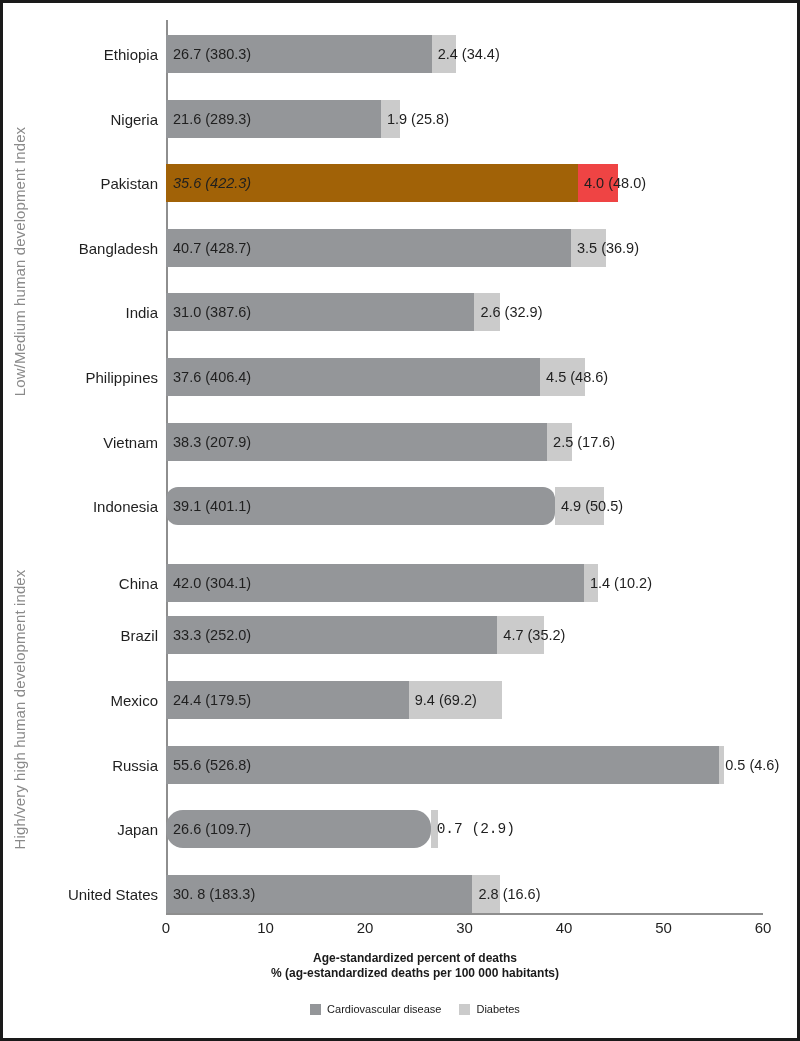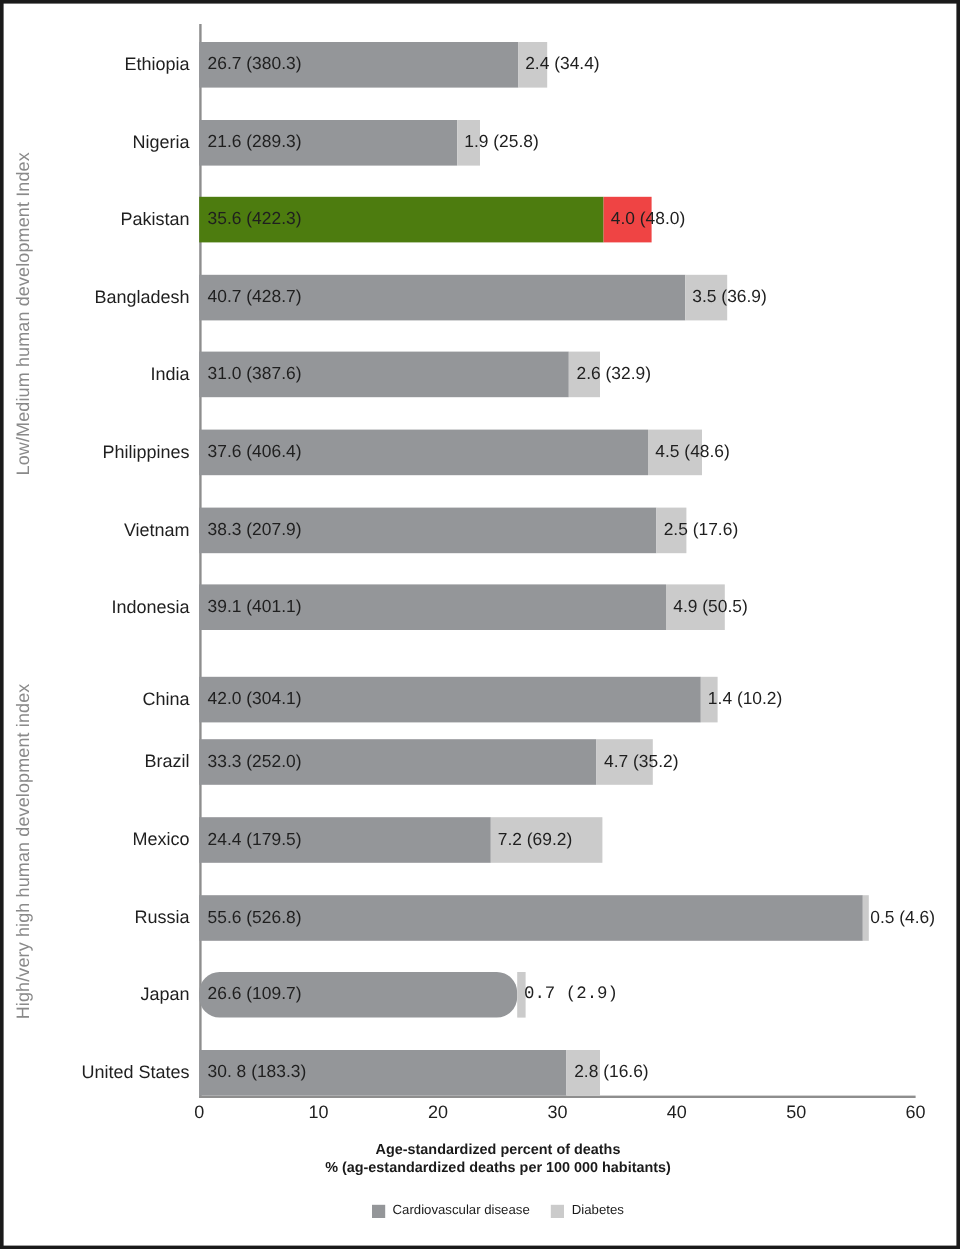--- a/index.html
+++ b/index.html
@@ -186,21 +186,21 @@
               <span class="seg-label">21.6 (289.3)</span>
             </div>
             <div class="seg diab" style="width: 18.905px; background: rgb(203, 203, 203);">
               <span class="seg-label">1.9 (25.8)</span>
             </div>
           </div>
         </div>
         <div class="row" style="top: 144.2px;">
           <div class="cat-label">Pakistan</div>
           <div class="bar-wrap">
-            <div class="seg cvd" style="width: 337px; background: #4d7c0f;">
+            <div class="seg cvd" style="width: 412px; background: #a16207; font-style: italic;">
               <span class="seg-label">35.6 (422.3)</span>
             </div>
             <div class="seg diab" style="width: 39.8px; background: #ef4444;">
               <span class="seg-label">4.0 (48.0)</span>
             </div>
           </div>
         </div>
         <div class="row" style="top: 208.8px;">
           <div class="cat-label">Bangladesh</div>
           <div class="bar-wrap">
@@ -241,21 +241,21 @@
               <span class="seg-label">38.3 (207.9)</span>
             </div>
             <div class="seg diab" style="width: 24.875px; background: rgb(203, 203, 203);">
               <span class="seg-label">2.5 (17.6)</span>
             </div>
           </div>
         </div>
         <div class="row" style="top: 467.2px;">
           <div class="cat-label">Indonesia</div>
           <div class="bar-wrap">
-            <div class="seg cvd" style="width: 389.045px; background: rgb(148, 150, 153);">
+            <div class="seg cvd" style="width: 389.045px; background: rgb(148, 150, 153); border-radius: 12px;">
               <span class="seg-label">39.1 (401.1)</span>
             </div>
             <div class="seg diab" style="width: 48.755px; background: rgb(203, 203, 203);">
               <span class="seg-label">4.9 (50.5)</span>
             </div>
           </div>
         </div>
         <div class="row" style="top: 544px;">
           <div class="cat-label">China</div>
           <div class="bar-wrap">
@@ -278,21 +278,21 @@
             </div>
           </div>
         </div>
         <div class="row" style="top: 661px;">
           <div class="cat-label">Mexico</div>
           <div class="bar-wrap">
             <div class="seg cvd" style="width: 242.78px; background: rgb(148, 150, 153);">
               <span class="seg-label">24.4 (179.5)</span>
             </div>
             <div class="seg diab" style="width: 93.53px; background: rgb(203, 203, 203);">
-              <span class="seg-label">7.2 (69.2)</span>
+              <span class="seg-label">9.4 (69.2)</span>
             </div>
           </div>
         </div>
         <div class="row" style="top: 725.6px;">
           <div class="cat-label">Russia</div>
           <div class="bar-wrap">
             <div class="seg cvd" style="width: 553.22px; background: rgb(148, 150, 153);">
               <span class="seg-label">55.6 (526.8)</span>
             </div>
             <div class="seg diab" style="width: 4.975px; background: rgb(203, 203, 203);">

